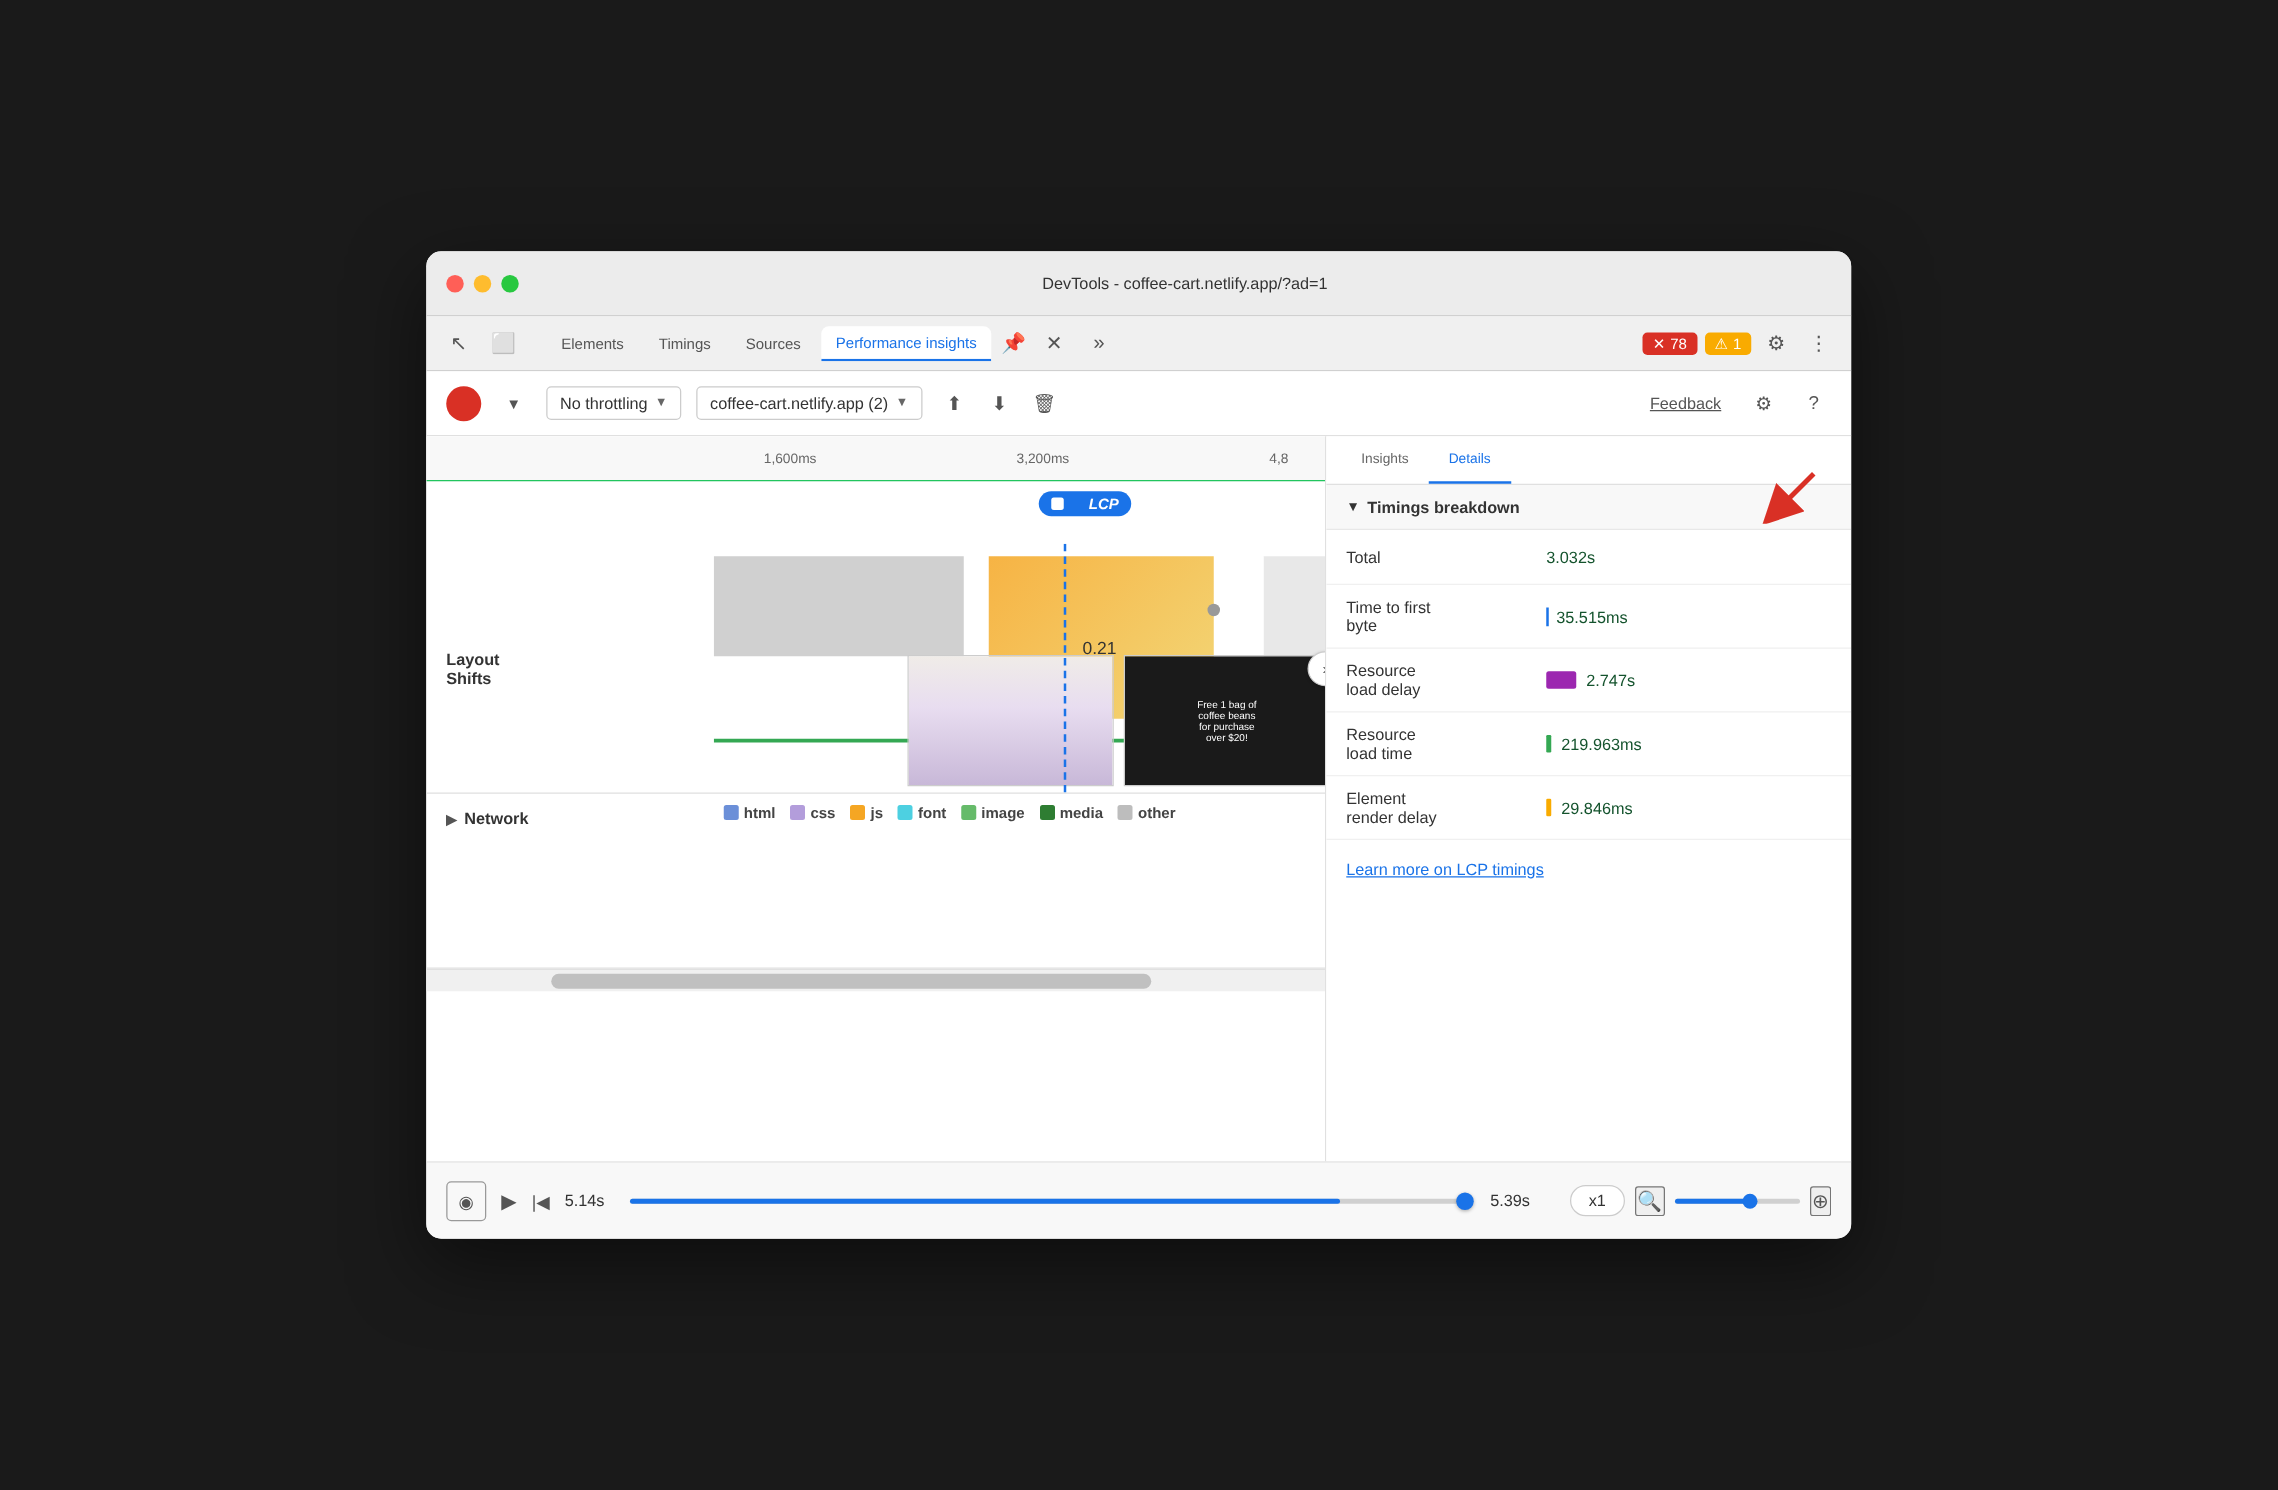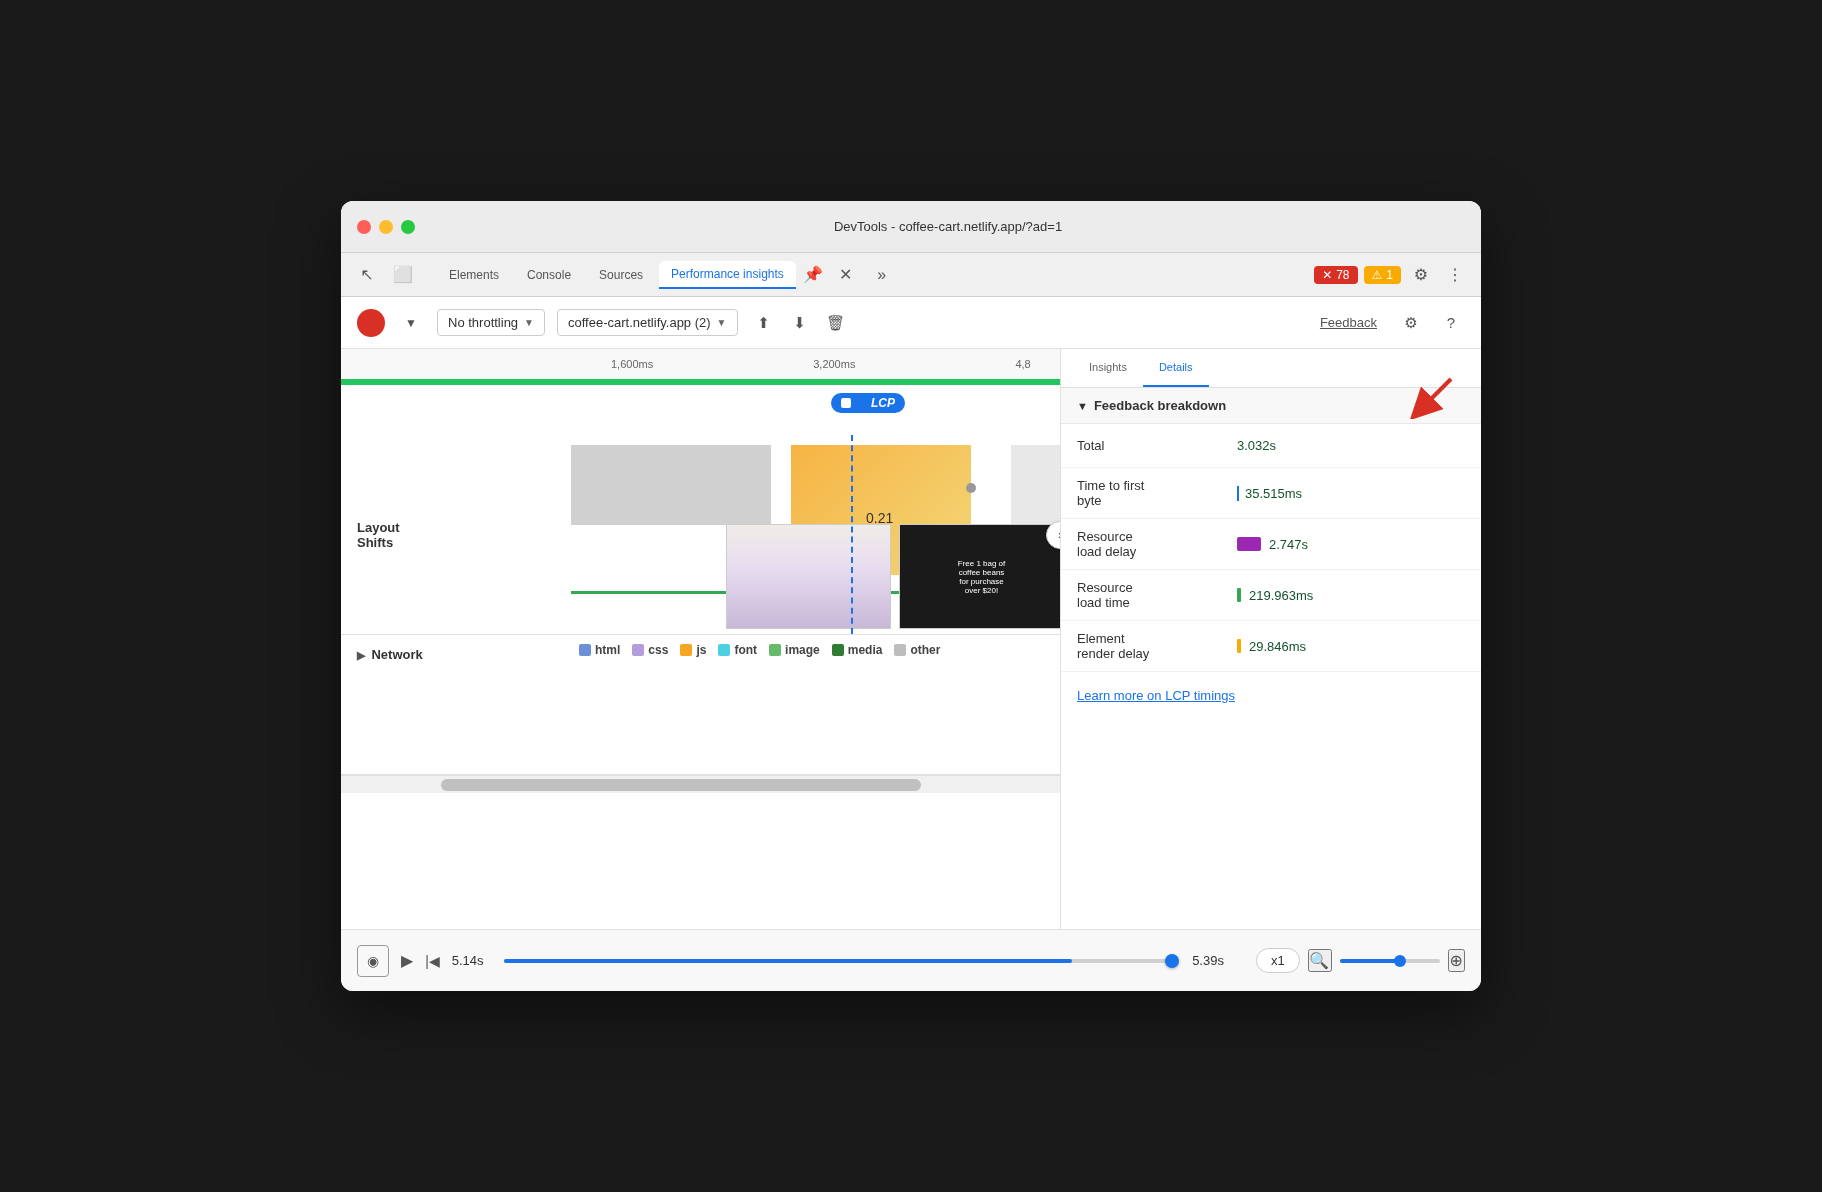--- a/index.html
+++ b/index.html
@@ -173,21 +173,21 @@
       background: #fff;
       overflow: hidden;
       border-right: 1px solid #e0e0e0;
       display: flex;
       flex-direction: column;
     }
     
     .timeline-ruler {
       height: 36px;
       background: #f8f8f8;
-      border-bottom: 6px solid #22c55e;
+      border-bottom: 1px solid #22c55e;
       display: flex;
       align-items: center;
       padding: 0 0 0 230px;
       font-size: 11px;
       color: #666;
       position: relative;
     }
     .ruler-marks {
       display: flex;
       gap: 160px;
@@ -671,21 +671,21 @@
     </div>
     <div class="title-bar-text">DevTools - coffee-cart.netlify.app/?ad=1</div>
   </div>
 
   <div class="tab-bar">
     <div class="tab-bar-left">
       <button class="icon-btn">↖</button>
       <button class="icon-btn">⬜</button>
     </div>
     <div class="tab">Elements</div>
-    <div class="tab">Console</div>
+    <div class="tab">Timings</div>
     <div class="tab">Sources</div>
     <div class="tab active">Performance insights</div>
     <button class="icon-btn">📌</button>
     <button class="icon-btn">✕</button>
     <button class="icon-btn tab-more">»</button>
     <div class="tab-bar-right">
       <div class="badge badge-red">
         <span>✕</span>
         <span>78</span>
       </div>
@@ -824,21 +824,21 @@
             <marker id="arrowhead" markerWidth="8" markerHeight="8" refX="4" refY="4" orient="auto">
               <path d="M 0 0 L 8 4 L 0 8 Z" fill="#d93025"></path>
             </marker>
           </defs>
         </svg>
       </div>
 
       <div class="insights-section">
         <div class="section-header">
           <span class="section-arrow">▼</span>
-          <span>Feedback breakdown</span>
+          <span>Timings breakdown</span>
         </div>
         <div class="timing-table">
 
           <div class="timing-row">
             <span class="timing-label">Total</span>
             <span class="timing-value">3.032s</span>
           </div>
 
           <div class="timing-row">
             <span class="timing-label">Time to first<br>byte</span>

